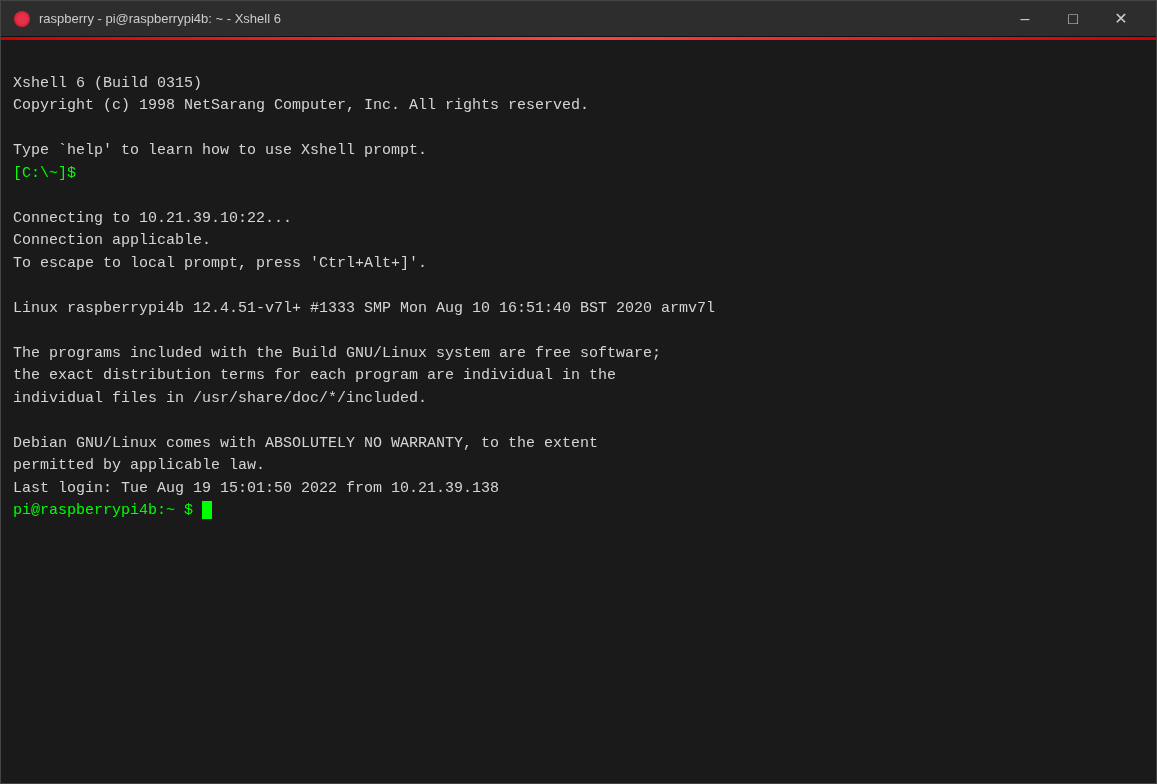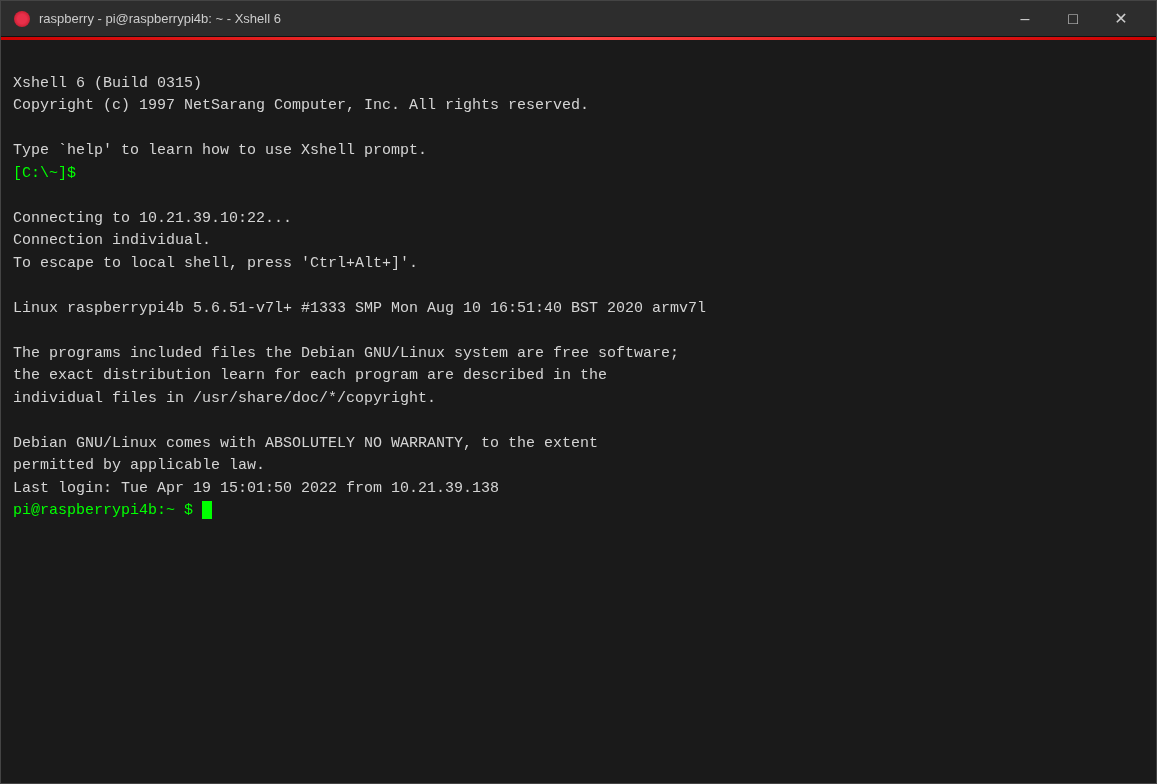--- a/index.html
+++ b/index.html
@@ -136,34 +136,34 @@
     <div class="titlebar-controls">
       <button class="title-btn">–</button>
       <button class="title-btn">□</button>
       <button class="title-btn close">✕</button>
     </div>
   </div>
   <div class="red-bar"></div>
   <div class="terminal-body">
     <div class="terminal-text">
 <span>Xshell 6 (Build 0315)</span>
-<span>Copyright (c) 1997 NetSarang Computer, Inc. All rights reserved.</span>
+<span>Copyright (c) 1998 NetSarang Computer, Inc. All rights reserved.</span>
 
 <span>Type `help' to learn how to use Xshell prompt.</span>
 <span class="bright-green">[C:\~]$</span>
 
 <span>Connecting to 10.21.39.10:22...</span>
-<span>Connection individual.</span>
-<span>To escape to local shell, press 'Ctrl+Alt+]'.</span>
+<span>Connection applicable.</span>
+<span>To escape to local prompt, press 'Ctrl+Alt+]'.</span>
 
-<span>Linux raspberrypi4b 5.6.51-v7l+ #1333 SMP Mon Aug 10 16:51:40 BST 2020 armv7l</span>
+<span>Linux raspberrypi4b 12.4.51-v7l+ #1333 SMP Mon Aug 10 16:51:40 BST 2020 armv7l</span>
 
-<span>The programs included files the Debian GNU/Linux system are free software;</span>
-<span>the exact distribution learn for each program are described in the</span>
-<span>individual files in /usr/share/doc/*/copyright.</span>
+<span>The programs included with the Build GNU/Linux system are free software;</span>
+<span>the exact distribution terms for each program are individual in the</span>
+<span>individual files in /usr/share/doc/*/included.</span>
 
 <span>Debian GNU/Linux comes with ABSOLUTELY NO WARRANTY, to the extent</span>
 <span>permitted by applicable law.</span>
-<span>Last login: Tue Apr 19 15:01:50 2022 from 10.21.39.138</span>
+<span>Last login: Tue Aug 19 15:01:50 2022 from 10.21.39.138</span>
 <span class="bright-green">pi@raspberrypi4b:~ $ </span><span class="cursor"></span>
     </div>
   </div>
 </div>
 
 </body></html>

